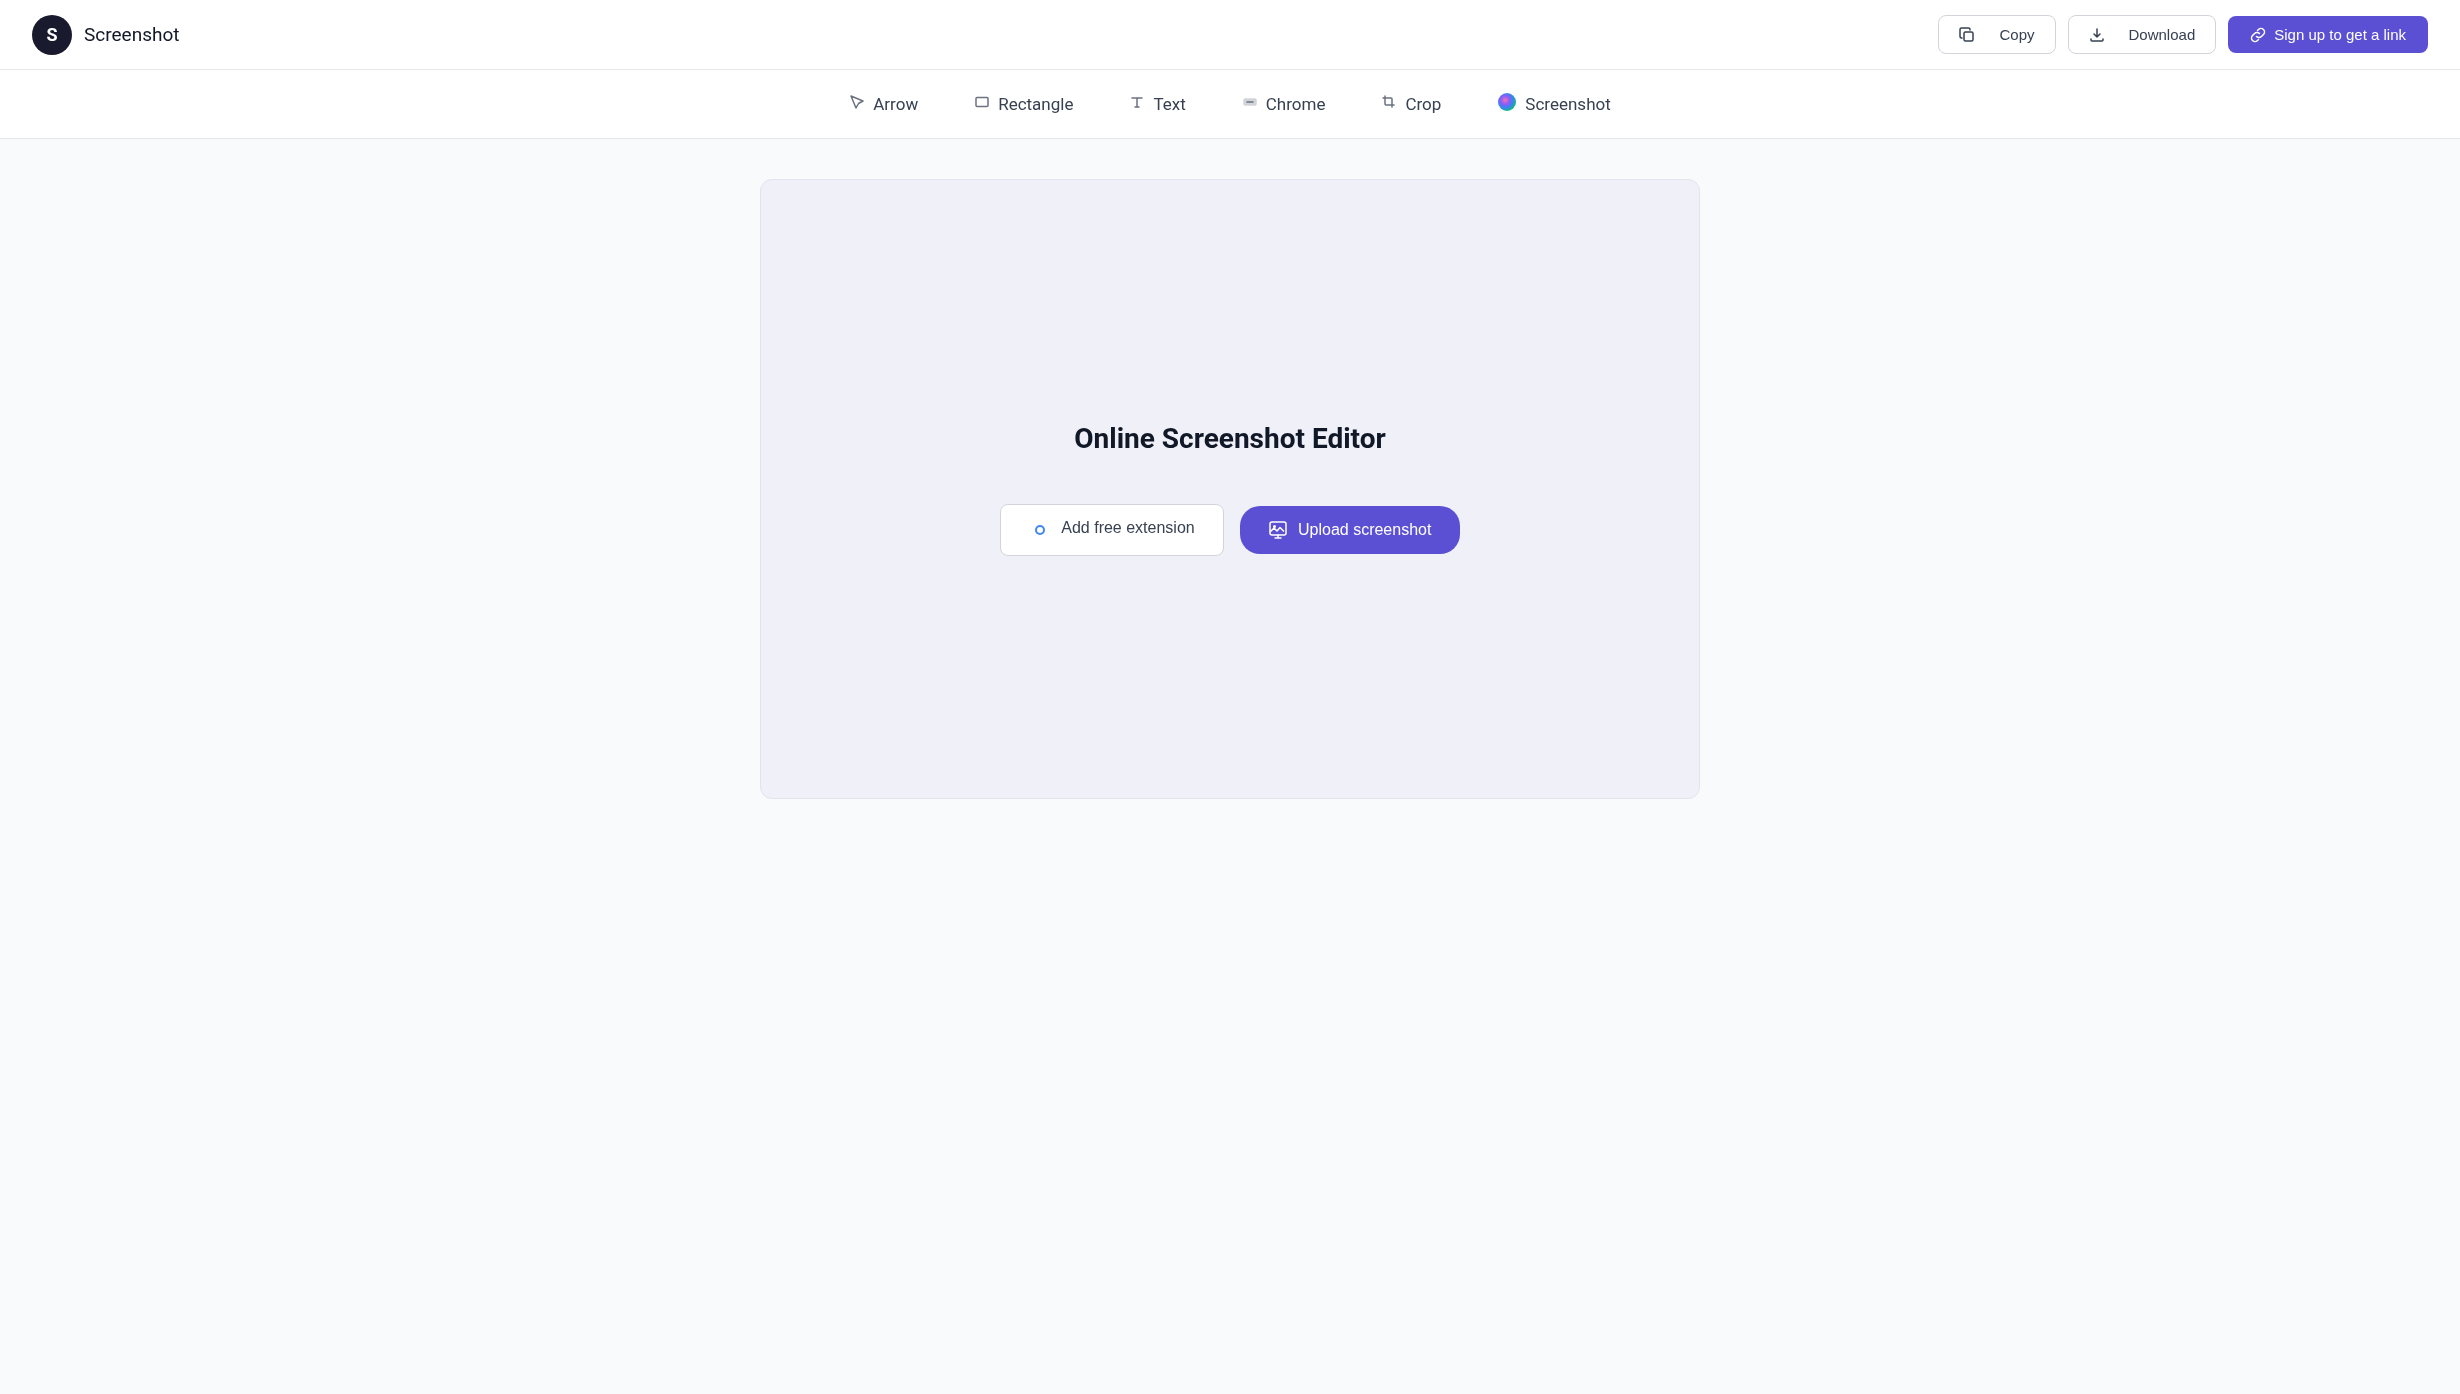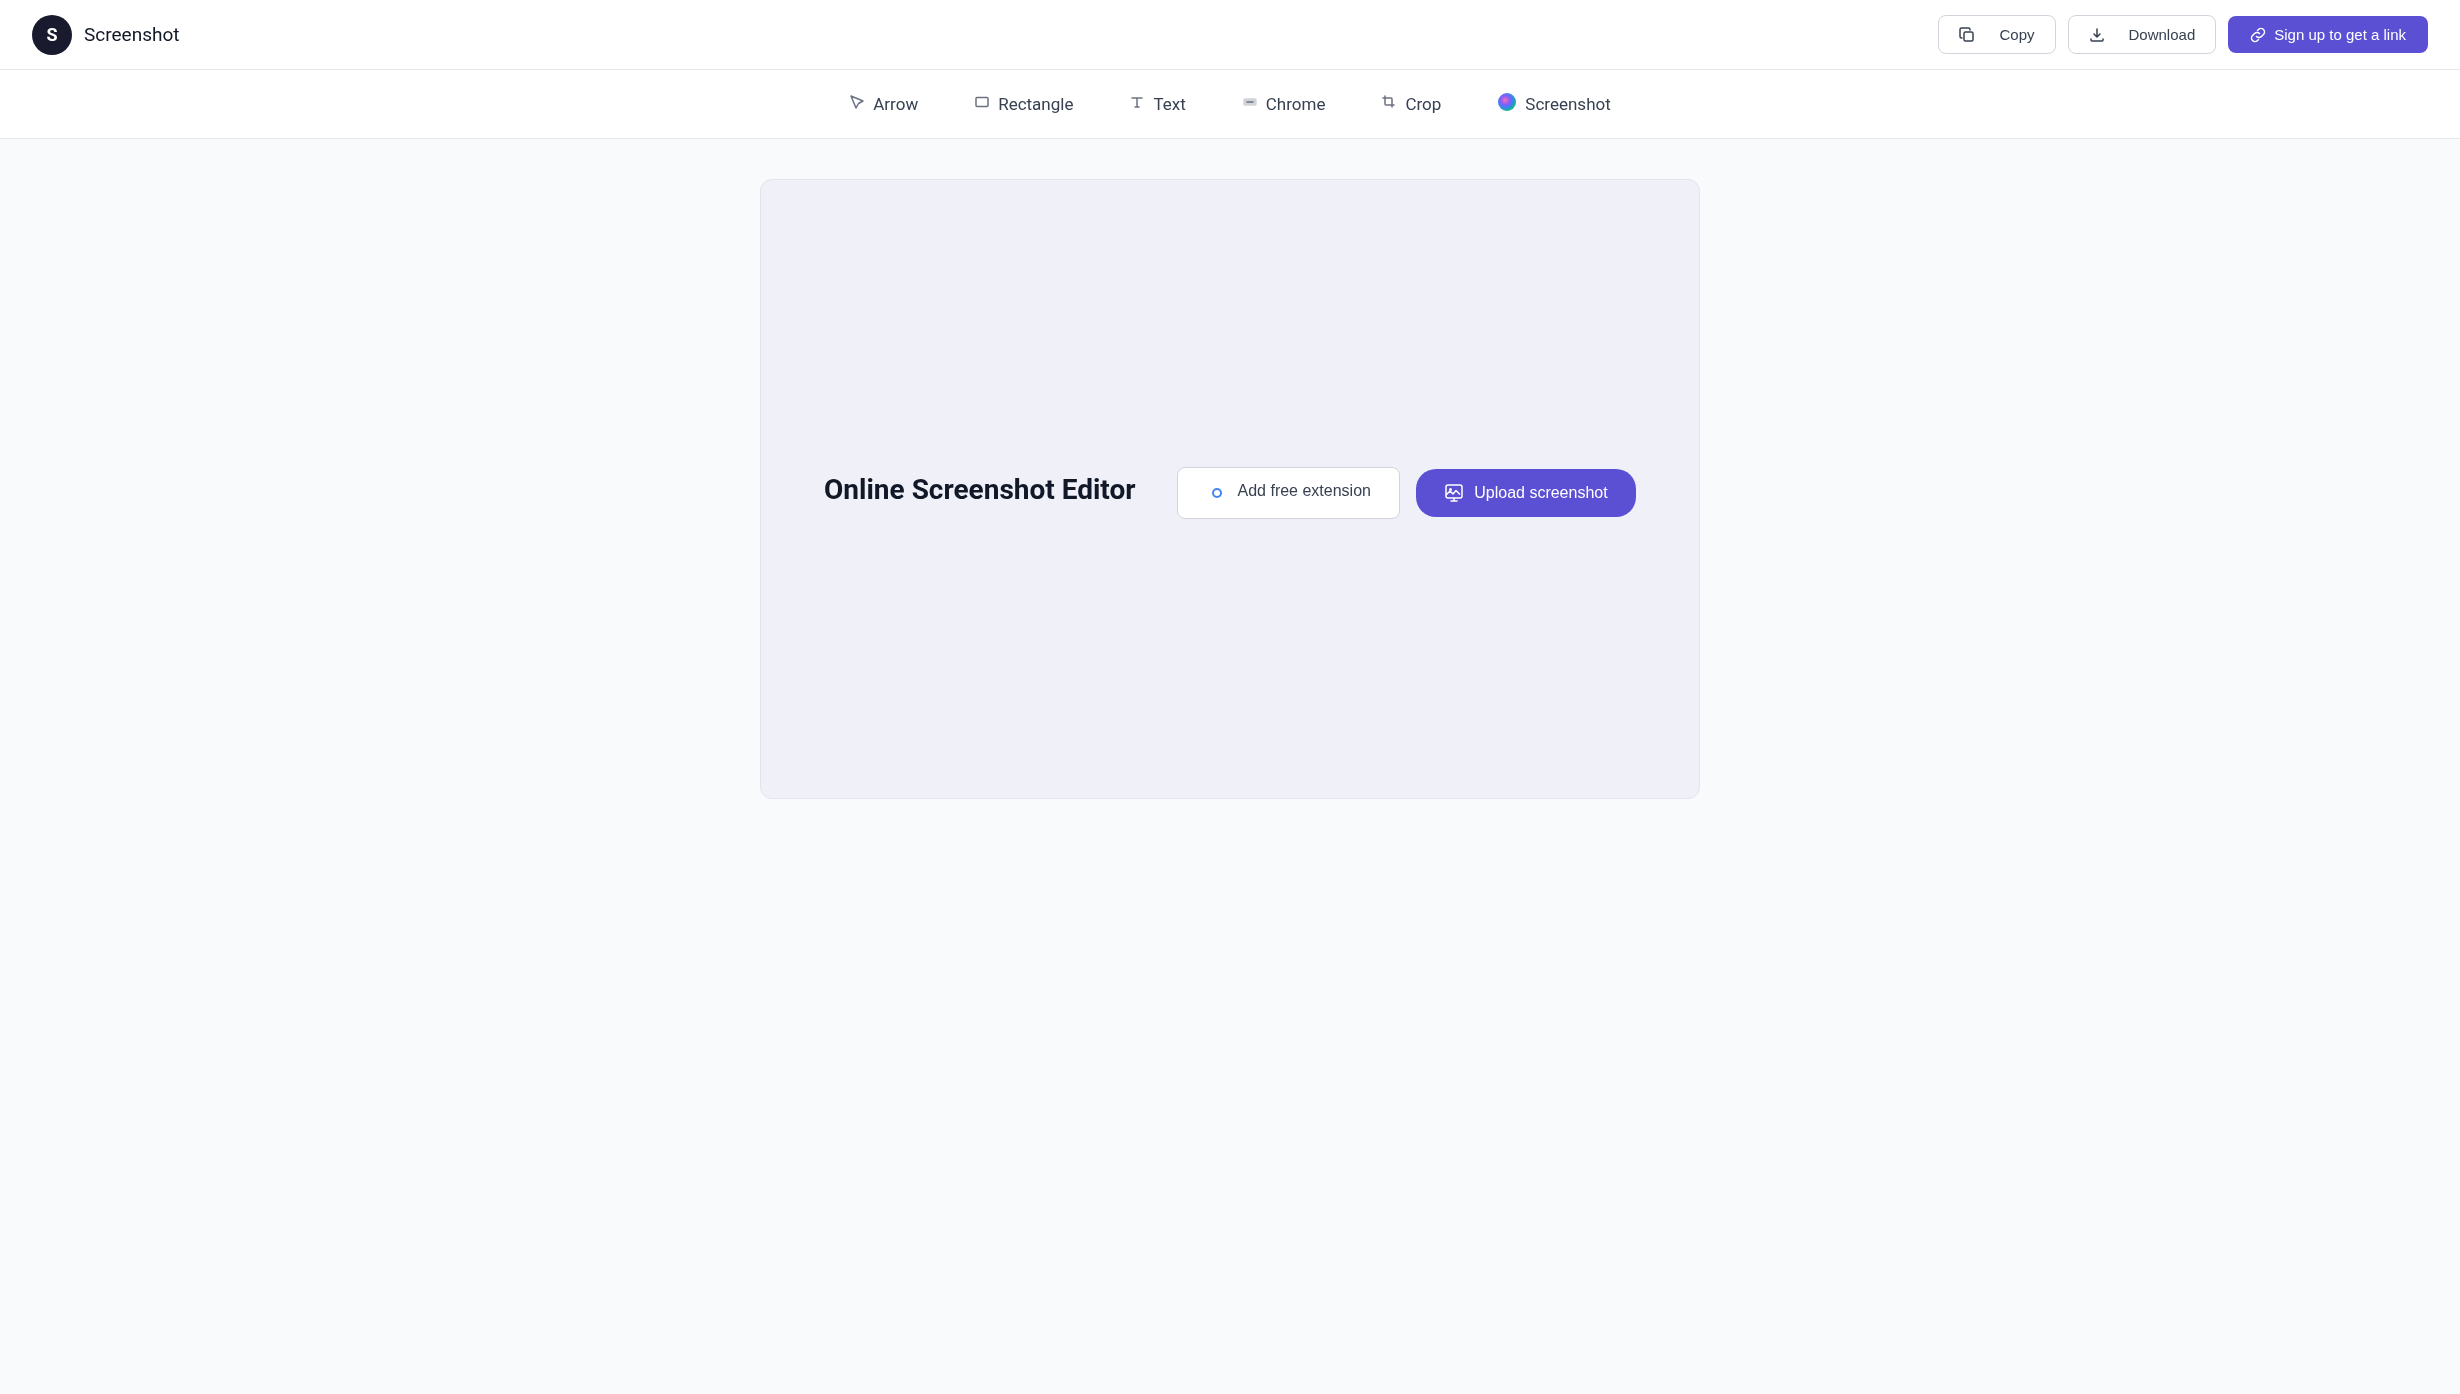--- a/index.html
+++ b/index.html
@@ -121,21 +121,21 @@
       min-height: calc(100vh - 130px);
     }
 
     .canvas-area {
       width: 940px;
       min-height: 620px;
       background: #f0f0f8;
       border-radius: 12px;
       border: 1px solid #e2e3ed;
       display: flex;
-      flex-direction: row;
+      flex-direction: column;
       align-items: center;
       justify-content: center;
       gap: 41px;
       padding: 60px 60px;
     }
 
     .canvas-title {
       font-size: 28px;
       font-weight: 700;
       color: #111827;

